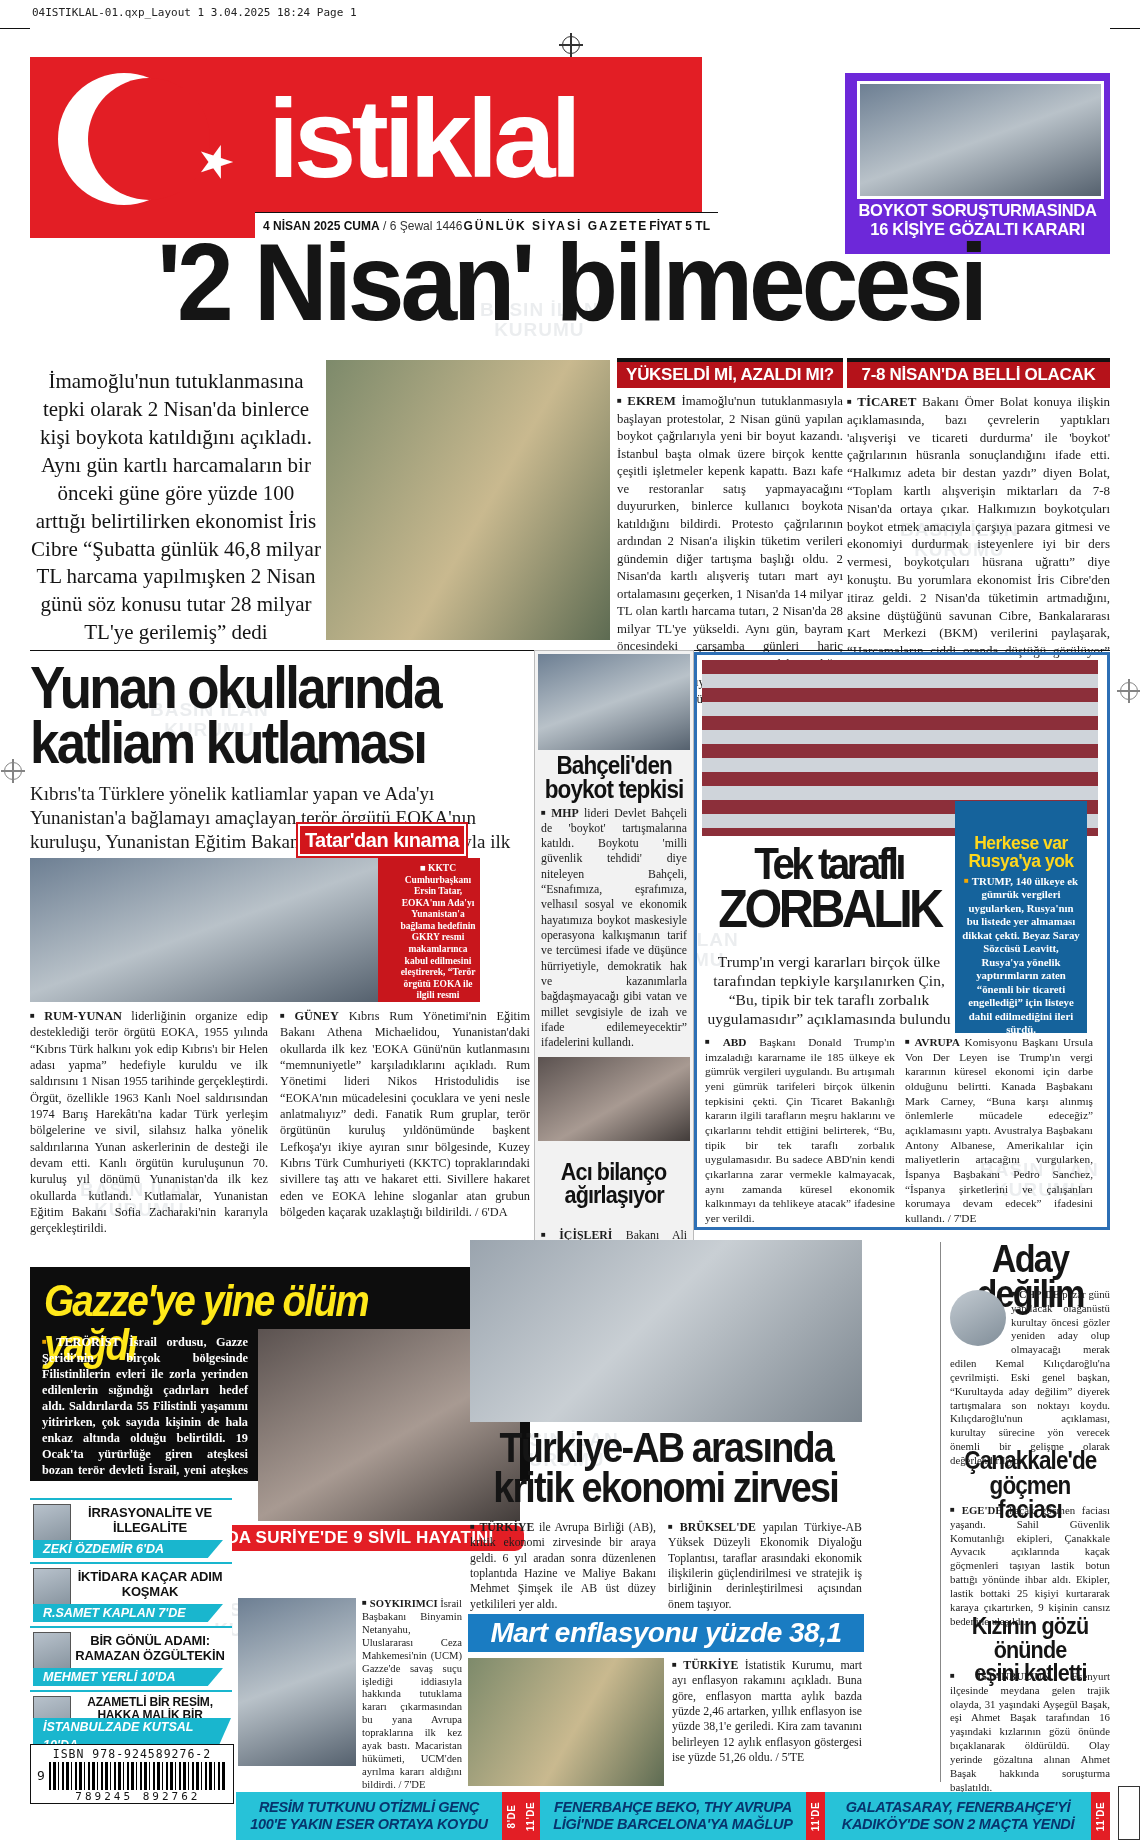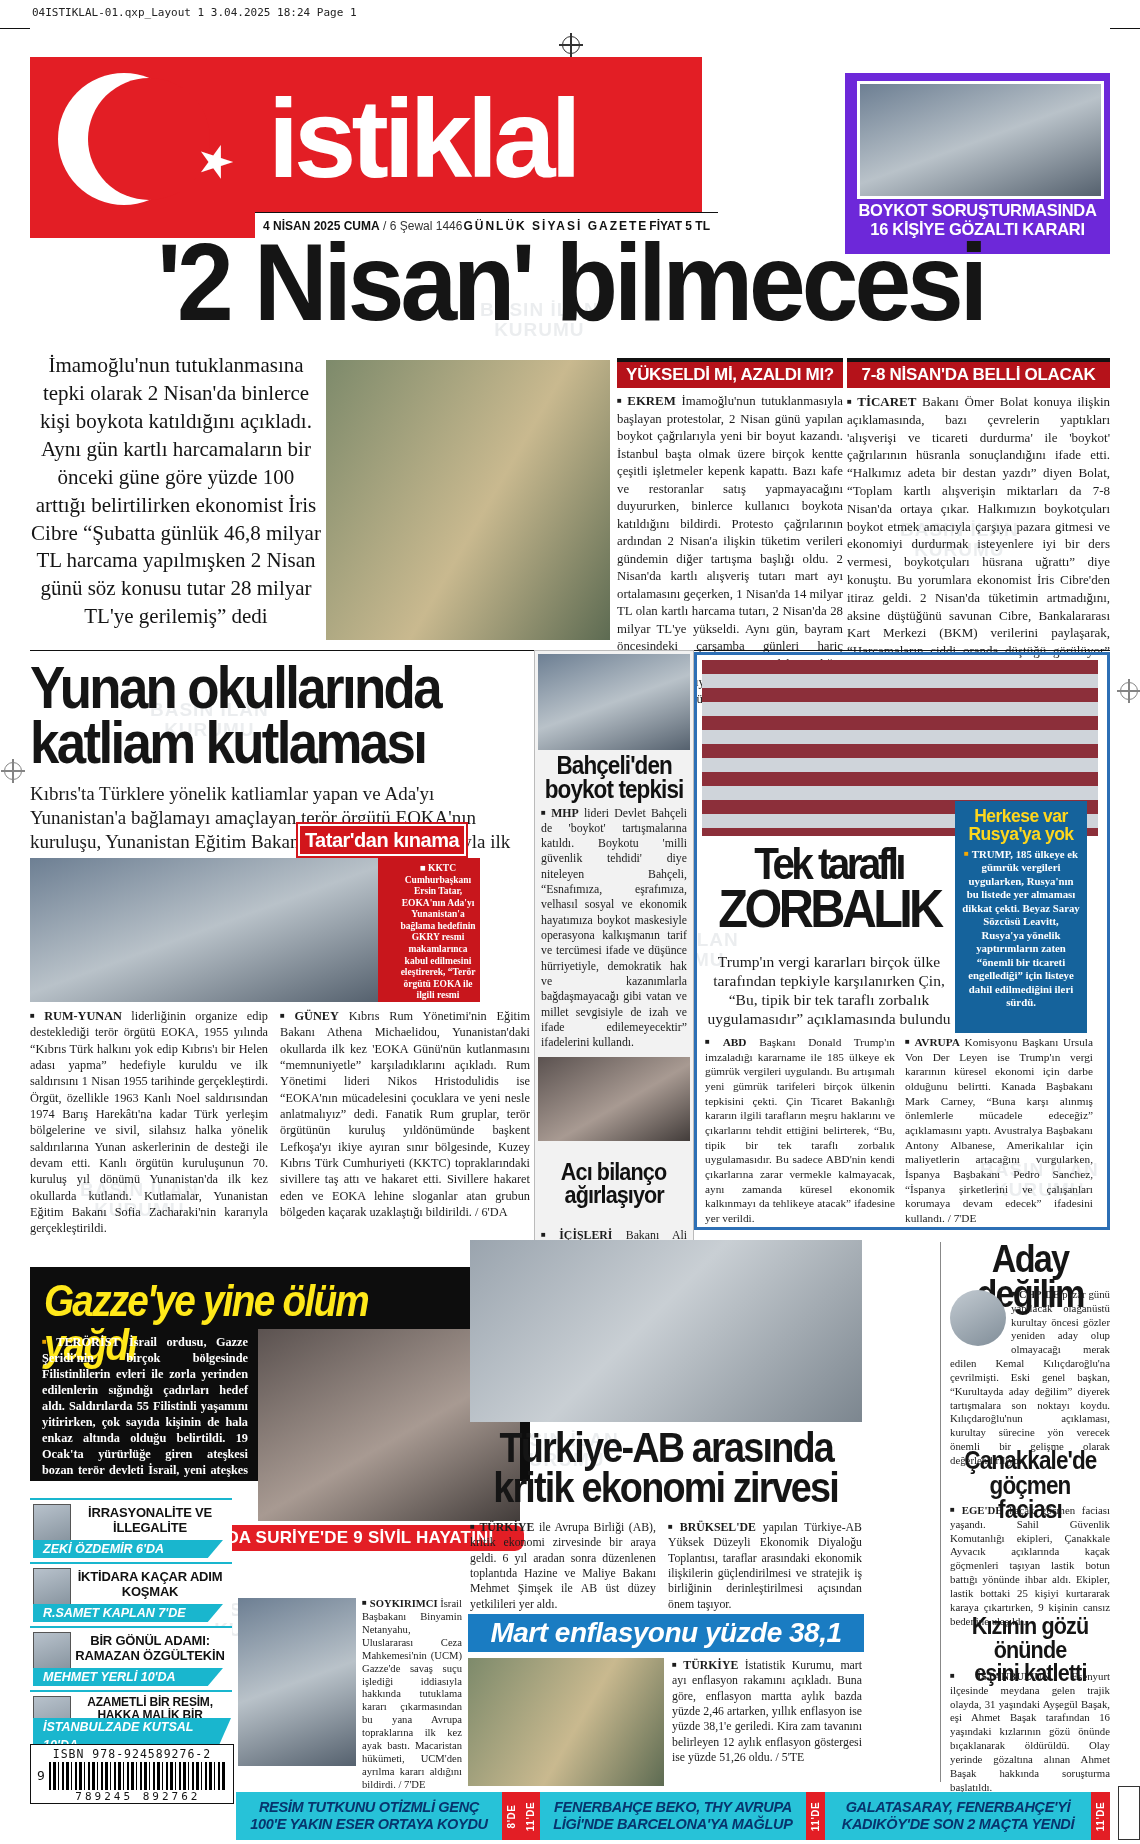--- a/index.html
+++ b/index.html
@@ -44,21 +44,21 @@
   .ph2{background:linear-gradient(160deg,#6d7f93 0%,#b9c2c9 50%,#55616e 100%);}
   .ph-flags{background:repeating-linear-gradient(180deg,#8c2f3a 0 14px,#cfd4da 14px 28px);}
   .ph-market{background:linear-gradient(120deg,#7d8a6b 0%,#c9b98f 55%,#5d6b52 100%);}
   .ph-crowd{background:linear-gradient(150deg,#5b5250 0%,#a89a92 55%,#423c3a 100%);}
   
   .tatarbar{background:#d2151b;border:2px solid #fff;box-shadow:0 0 0 2px #d2151b;
             color:#fff;font-weight:800;text-align:center;font-size:20px;line-height:28px;letter-spacing:-.5px;}
   .tatarbox{background:#c8161c;color:#fff;font-weight:bold;font-size:9.5px;line-height:1.22;
             text-align:center;font-family:"Liberation Serif",serif;padding:5px 4px;}
   .bluebox{background:#15639c;color:#fff;padding:6px 7px;}
-  .bluebox .t{color:#ffd71c;font-weight:800;font-size:17.5px;text-align:center;line-height:1.05;letter-spacing:-.5px;}
+  .bluebox .t{color:#ffd71c;font-weight:800;font-size:17.5px;text-align:center;line-height:1.05;letter-spacing:-.5px;margin-top:27px;}
   .bluebox .b{font-weight:bold;font-size:10.8px;line-height:1.25;text-align:center;
               font-family:"Liberation Serif",serif;margin-top:4px;}
   .frame-blue{border:3px solid #2d6fb5;}
   .gazze{background:#0d0d0d;}
   .gazze .hl{color:#ffe81a;font-weight:800;font-style:italic;font-size:44px;letter-spacing:-2px;line-height:1;}
   .gazze .b{color:#fff;font-weight:bold;font-family:"Liberation Serif",serif;font-size:12.3px;line-height:1.3;text-align:justify;}
   .redstrip{background:#e31e25;color:#fff;font-weight:800;text-align:center;font-size:17px;line-height:26px;letter-spacing:.2px;}
   
   .colm{border-top:2px solid #19b6ce;background:#fff;}
   .colm .t{font-weight:800;font-size:13px;line-height:1.12;text-align:center;letter-spacing:-.2px;}
@@ -121,21 +121,21 @@
     <div class="abs ph ph2" style="left:12px;top:8px;width:241px;height:112px;"></div>
     <div class="abs cap" style="left:4px;top:128px;width:257px;">
       <span>BOYKOT SORUŞTURMASINDA</span><br><span>16 KİŞİYE GÖZALTI KARARI</span>
     </div>
   </div>
 
   <div class="abs huge" style="left:30px;top:236px;width:1080px;text-align:center;font-size:100px;">
     <span class="cond" style="transform:scale(1.02,1.1);">'2 Nisan' bilmecesi</span>
   </div>
 
-  <div class="abs summary" style="left:30px;top:352px;width:292px;">İmamoğlu'nun tutuklanmasına tepki olarak 2 Nisan'da binlerce kişi boykota katıldığını açıkladı. Aynı gün kartlı harcamaların bir önceki güne göre yüzde 100 arttığı belirtilirken ekonomist İris Cibre “Şubatta günlük 46,8 milyar TL harcama yapılmışken 2 Nisan günü söz konusu tutar 28 milyar TL'ye gerilemiş” dedi</div>
+  <div class="abs summary" style="left:30px;top:368px;width:292px;">İmamoğlu'nun tutuklanmasına tepki olarak 2 Nisan'da binlerce kişi boykota katıldığını açıkladı. Aynı gün kartlı harcamaların bir önceki güne göre yüzde 100 arttığı belirtilirken ekonomist İris Cibre “Şubatta günlük 46,8 milyar TL harcama yapılmışken 2 Nisan günü söz konusu tutar 28 milyar TL'ye gerilemiş” dedi</div>
   <div class="abs ph ph-market" style="left:326px;top:360px;width:284px;height:280px;"></div>
 
   <div class="abs" style="left:617px;top:358px;width:226px;">
     <div class="redbar">YÜKSELDİ Mİ, AZALDI MI?</div>
     <div class="body" style="font-size:12.8px;line-height:1.37;margin-top:5px;">
       <span class="blt">■</span><span class="lead">EKREM</span> <span>İmamoğlu'nun tutuklanmasıyla başlayan protestolar, 2 Nisan günü yapılan boykot çağrılarıyla yeni bir boyut kazandı. İstanbul başta olmak üzere birçok kentte çeşitli işletmeler kepenk kapattı. Bazı kafe ve restoranlar satış yapmayacağını duyururken, binlerce kullanıcı boykota katıldığını bildirdi. Protesto çağrılarının ardından 2 Nisan'a ilişkin tüketim verileri gündemin diğer tartışma başlığı oldu. 2 Nisan'da kartlı alışveriş tutarı mart ayı ortalamasını geçerken, 1 Nisan'da 14 milyar TL olan kartlı harcama tutarı, 2 Nisan'da 28 milyar TL'ye yükseldi. Aynı gün, bayram öncesindeki çarşamba günleri hariç tutulduğunda, mart ayındaki diğer çarşambalara kıyasla daha yüksek ciro elde edildiği öne sürüldü.</span>
     </div>
   </div>
 
   <div class="abs" style="left:847px;top:358px;width:263px;">
@@ -182,21 +182,21 @@
 
   <div class="abs frame-blue" style="left:694px;top:652px;width:410px;height:572px;">
     <div class="abs ph ph-flags" style="left:5px;top:5px;width:396px;height:176px;"></div>
     <div class="abs huge" style="left:6px;top:188px;width:252px;text-align:center;">
       <span class="cond" style="font-size:45px;">Tek taraflı</span><br>
       <span class="cond" style="font-size:54px;">ZORBALIK</span>
     </div>
     <div class="abs body" style="left:4px;top:298px;width:256px;font-size:15.5px;line-height:1.22;text-align:center;">Trump'ın vergi kararları birçok ülke tarafından tepkiyle karşılanırken Çin, “Bu, tipik bir tek taraflı zorbalık uygulamasıdır” açıklamasında bulundu</div>
     <div class="abs bluebox" style="left:258px;top:146px;width:132px;height:232px;box-sizing:border-box;">
       <div class="t"><span>Herkese var</span><br><span>Rusya'ya yok</span></div>
-      <div class="b"><span class="blt" style="color:#f6a800;">■</span><b>TRUMP,</b> <span>185 ülkeye ek gümrük vergileri uygularken, Rusya'nın bu listede yer almaması dikkat çekti. Beyaz Saray Sözcüsü Leavitt, Rusya'ya yönelik yaptırımların zaten “önemli bir ticareti engellediği” için listeye dahil edilmediğini ileri sürdü.</span></div>
+      <div class="b"><span class="blt" style="color:#f6a800;">■</span><b>TRUMP,</b> <span>140 ülkeye ek gümrük vergileri uygularken, Rusya'nın bu listede yer almaması dikkat çekti. Beyaz Saray Sözcüsü Leavitt, Rusya'ya yönelik yaptırımların zaten “önemli bir ticareti engellediği” için listeye dahil edilmediğini ileri sürdü.</span></div>
     </div>
     <div class="abs body" style="left:8px;top:380px;width:190px;font-size:11.3px;line-height:1.3;">
       <span class="blt">■</span><span class="lead">ABD</span> <span>Başkanı Donald Trump'ın imzaladığı kararname ile 185 ülkeye ek gümrük vergileri uygulandı. Bu artışımalı yeni gümrük tarifeleri birçok ülkenin tepkisini çekti. Çin Ticaret Bakanlığı kararın ilgili tarafların meşru haklarını ve çıkarlarını tehdit ettiğini belirterek, “Bu, tipik bir tek taraflı zorbalık uygulamasıdır. Bu sadece ABD'nin kendi çıkarlarına zarar vermekle kalmayacak, aynı zamanda küresel ekonomik kalkınmayı da tehlikeye atacak” ifadesine yer verildi.</span>
     </div>
     <div class="abs body" style="left:208px;top:380px;width:188px;font-size:11.3px;line-height:1.3;">
       <span class="blt">■</span><span class="lead">AVRUPA</span> <span>Komisyonu Başkanı Ursula Von Der Leyen ise Trump'ın vergi kararının küresel ekonomi için darbe olduğunu belirtti. Kanada Başbakanı Mark Carney, “Buna karşı alınmış önlemlerle mücadele edeceğiz” açıklamasını yaptı. Avustralya Başbakanı Antony Albanese, Amerikalılar için maliyetlerin artacağını vurgularken, İspanya Başbakanı Pedro Sanchez, “İspanya şirketlerini ve çalışanları korumaya devam edecek” ifadesini kullandı. / 7'DE</span>
     </div>
   </div>
 
   <div class="abs gazze" style="left:30px;top:1267px;width:500px;height:214px;">

